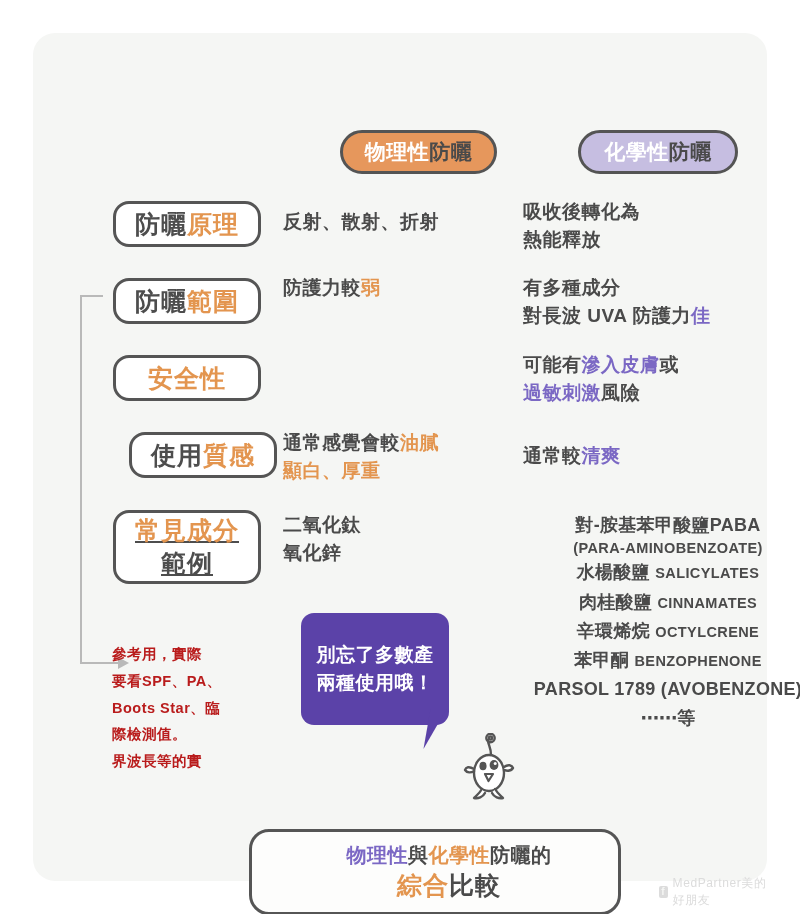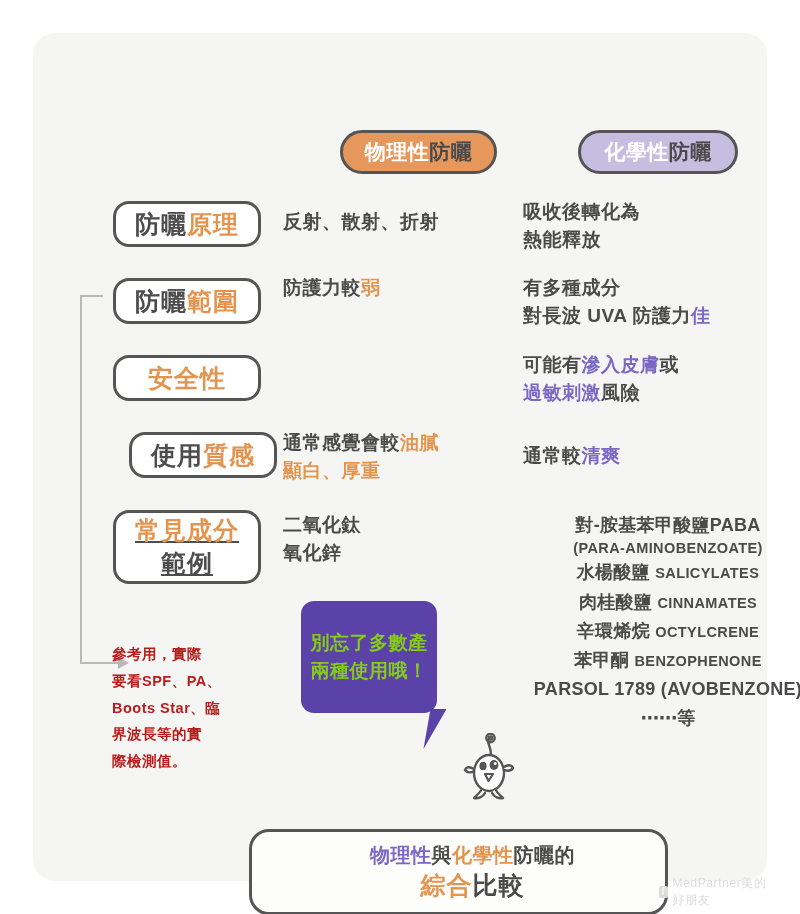--- a/index.html
+++ b/index.html
@@ -127,26 +127,26 @@
     font-weight: bold;
     letter-spacing: 0.4px;
     line-height: 1.4;
     margin-top: -2px;
   }
 
   
   .bubble {
     position: absolute;
     left: 268px;
-    top: 568px;
-    width: 136px;
+    top: 580px;
+    width: 148px;
     height: 112px;
     background: #5b42a8;
     border-radius: 13px;
-    color: #84cc16;
+    color: #ffffff;
     font-size: 19px;
     font-weight: bold;
     line-height: 1.45;
     letter-spacing: 0.5px;
     display: flex;
     flex-direction: column;
     align-items: center;
     justify-content: center;
     text-align: center;
   }
@@ -177,21 +177,21 @@
     line-height: 1.85;
     letter-spacing: 0.5px;
   }
   .bracket { position: absolute; left: 40px; top: 250px; }
 
   
   .bottom-box {
     position: absolute;
     left: 216px;
     top: 796px;
-    width: 419px;
+    width: 372px;
     height: 86px;
     border: 3px solid #555555;
     border-radius: 20px;
     background: #fdfdfc;
     box-sizing: border-box;
     display: flex;
     flex-direction: column;
     align-items: center;
     justify-content: center;
     text-align: center;
@@ -339,22 +339,22 @@
     <svg width="70" height="400" viewBox="0 0 70 400">
       <path d="M30 13 L8 13 L8 380 L52 380" fill="none" stroke="#b9b9b9" stroke-width="2"></path>
       <path d="M45 374 L56 380 L45 386 Z" fill="#b9b9b9"></path>
     </svg>
   </div>
 
   <div class="footnote">
     <div>參考用，實際</div>
     <div>要看SPF、PA、</div>
     <div>Boots Star、臨</div>
+    <div>際檢測值。</div>
     <div>界波長等的實</div>
-    <div>際檢測值。</div>
   </div>
 
   <div class="bottom-box">
     <div class="bottom-line1">
       <span class="p">物理性</span><span>與</span><span class="o">化學性</span><span>防曬的</span>
     </div>
     <div class="bottom-line2">
       <span class="o">綜合</span><span>比較</span>
     </div>
   </div>

